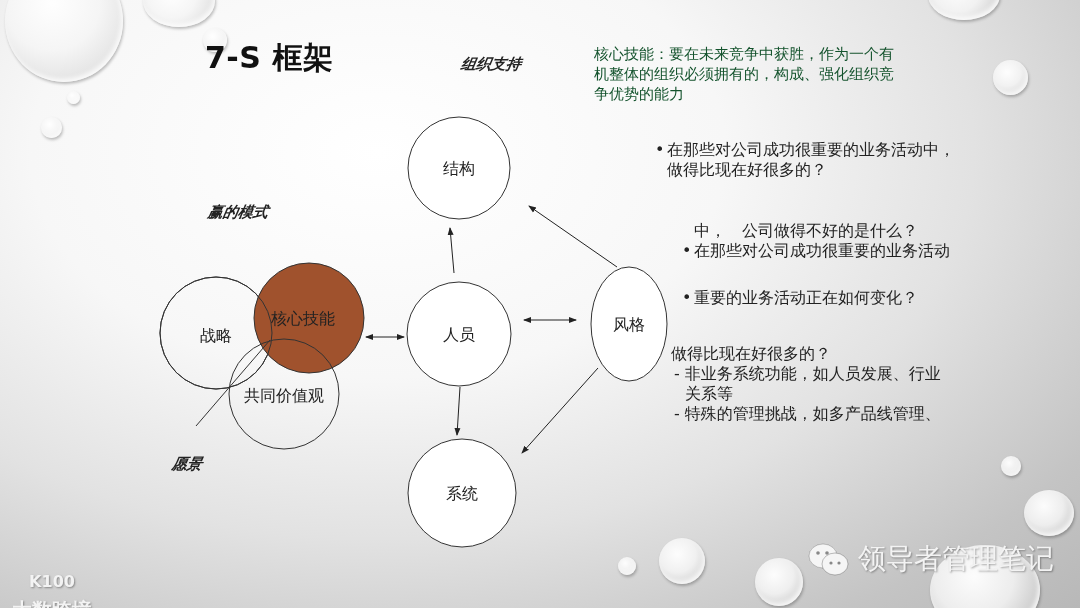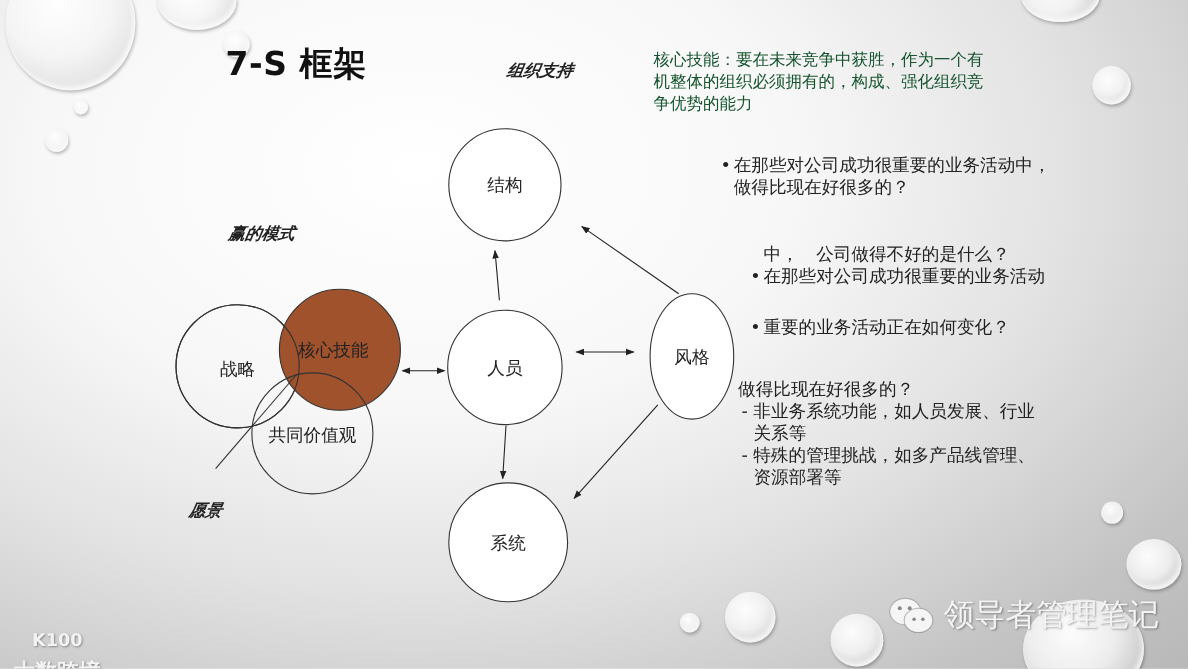--- a/index.html
+++ b/index.html
@@ -102,21 +102,20 @@
   <div><span class="dot">•</span><span>在那些对公司成功很重要的业务活动</span></div>
 </div>
 <div class="abs bullet" style="left:682px;top:288px;">
   <div><span class="dot">•</span><span>重要的业务活动正在如何变化？</span></div>
 </div>
 <div class="abs bullet" style="left:657px;top:344px;">
   <div style="padding-left:14px;">做得比现在好很多的？</div>
   <div class="sub" style="padding-left:17px;">- 非业务系统功能，如人员发展、行业</div>
   <div style="padding-left:28px;">关系等</div>
   <div class="sub" style="padding-left:17px;">- 特殊的管理挑战，如多产品线管理、</div>
-  <div style="padding-left:28px;">资源部署等</div>
 </div>
 
 <div class="abs watermark wm-left">
   <span style="font-size:16px;">K100</span>
   <span>大数跨境</span>
 </div>
 <div class="abs watermark wm-right">
   <svg width="42" height="36" viewBox="0 0 42 36">
     <ellipse cx="15" cy="14" rx="14" ry="12" fill="#f5f5f5" stroke="rgba(0,0,0,0.2)"></ellipse>
     <ellipse cx="27" cy="22" rx="13" ry="11" fill="#f5f5f5" stroke="rgba(0,0,0,0.25)"></ellipse>

